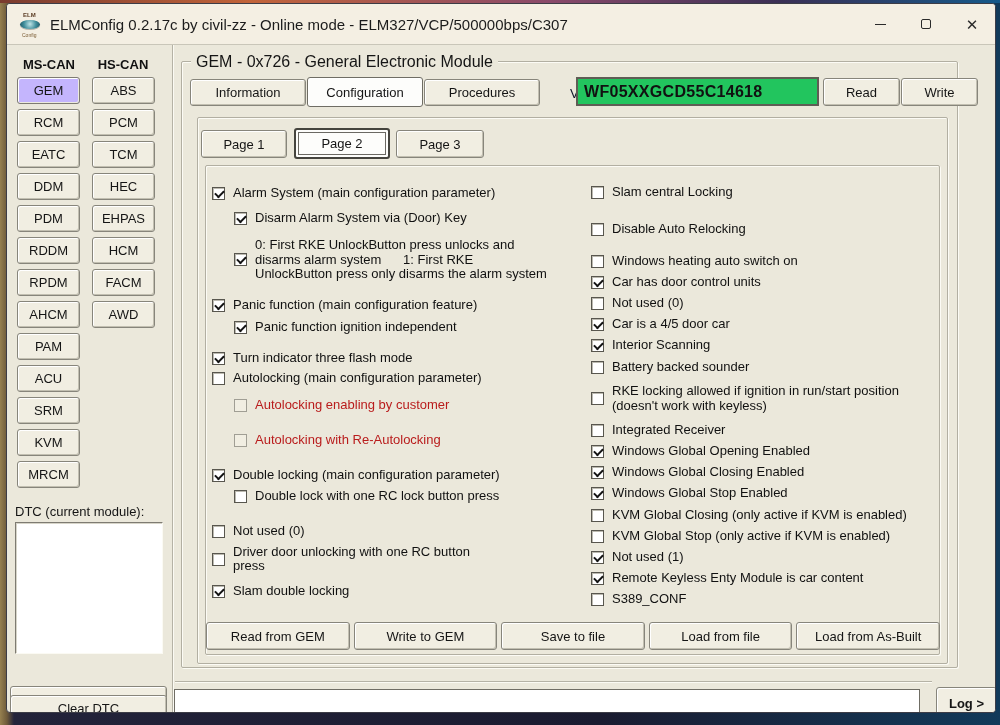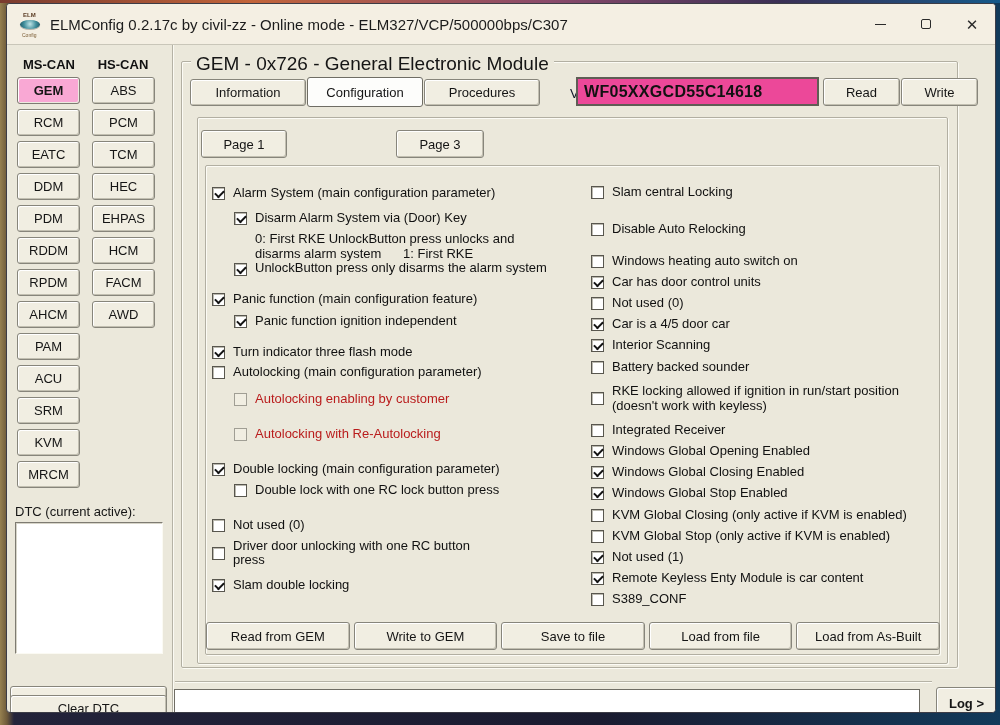--- a/index.html
+++ b/index.html
@@ -27,25 +27,25 @@
   .win-btn { width:46px; height:100%; display:flex; align-items:center; justify-content:center; }
   .min-glyph { width:11px; height:1px; background:#2a2a2a; }
   .max-glyph { width:10px; height:10px; border:1px solid #2a2a2a; border-radius:2px; }
   .close-glyph { font-size:15px; color:#2a2a2a; line-height:1; }
 
   
   .btn { position:absolute; display:flex; align-items:center; justify-content:center;
     background:#f1eee2; border:1px solid #87857b; border-radius:3px;
     box-shadow:inset 1px 1px 0 #ffffff, inset -1px -1px 0 #c2bfb1;
     font-size:13px; color:#151515; cursor:default; white-space:nowrap; }
-  .btn.selected { background:#f9a8d4; border-color:#7e7c72;
-    box-shadow:inset 1px 1px 0 #ffffff, inset -1px -1px 0 #eceadf;font-weight:bold; }
+  .btn.selected { background:#c4b5fd; border-color:#7e7c72;
+    box-shadow:inset 1px 1px 0 #ffffff, inset -1px -1px 0 #eceadf; }
   .groupbox { position:absolute; border:1px solid #b2afa2; border-radius:2px;
     box-shadow:1px 1px 0 #fcfbf5, inset 1px 1px 0 #fcfbf5; }
-  .legend { position:absolute; background:#ebe8db; padding:0 5px; font-size:19px; color:#151515; z-index:3; }
+  .legend { position:absolute; background:#ebe8db; padding:0 5px; font-size:16px; color:#151515; z-index:3; }
 
   
   .can-header { position:absolute; top:53px; font-size:13px; font-weight:bold; color:#111; text-align:center; }
   .ms-header { left:10px; width:64px; }
   .hs-header { left:85px; width:62px; }
   .ms-col { position:absolute; left:10px; top:73px; width:63px; }
   .hs-col { position:absolute; left:85px; top:73px; width:63px; }
   .mod-btn { position:static; height:27px; margin-bottom:5px; }
   .sidebar-divider { position:absolute; left:165px; top:41px; bottom:0; width:2px;
     border-left:1px solid #b5b2a5; border-right:1px solid #fbfaf3; }
@@ -56,21 +56,21 @@
   .clear-dtc { left:3px; top:691px; width:157px; height:27px; }
 
   
   .gem-box { left:174px; top:57px; width:777px; height:607px; }
   .gem-legend { left:184px; top:49px; }
   .tab-info { left:183px; top:75px; width:116px; height:27px; }
   .tab-config { left:300px; top:73px; width:116px; height:30px; background:#fdfdfb; border-color:#6f6d64;
     box-shadow:inset 1px 1px 0 #ffffff; z-index:2; }
   .tab-proc { left:417px; top:75px; width:116px; height:27px; }
   .vin-label { position:absolute; left:547px; top:82px; font-size:13px; color:#0f172a;margin-left:16px; }
-  .vin-input { position:absolute; left:569px; top:73px; width:243px; height:29px; background:#ec4899;
+  .vin-input { position:absolute; left:569px; top:73px; width:243px; height:29px; background:#22c55e;
     border:2px solid #5f5d55; font-family:"Liberation Sans", sans-serif; font-weight:bold; font-size:16px;
     padding:0 6px; color:#111; letter-spacing:.3px; }
   .read-btn { left:816px; top:74px; width:77px; height:28px; }
   .write-btn { left:894px; top:74px; width:77px; height:28px; }
 
   
   .page-panel { left:190px; top:113px; width:751px; height:547px; }
   .pg1 { left:194px; top:126px; width:86px; height:28px; }
   .pg2 { left:287px; top:124px; width:96px; height:31px; background:#fdfdfb; border:2px solid #45443e;
     box-shadow:inset 0 0 0 2px #fdfdfb, inset 0 0 0 3px #6b6963; z-index:2; }
@@ -86,21 +86,21 @@
   .box.checked::after { content:''; position:absolute; left:2px; top:2px; width:7px; height:4px;
     border-left:2px solid #141414; border-bottom:2px solid #141414; transform:rotate(-45deg); }
   .txt { font-size:13px; line-height:14.5px; color:#111; }
   .col-left .txt { max-width:305px; }
   .col-right .txt { max-width:340px; }
   .chk.multiline .txt { width:292px; white-space:pre-wrap; }
   .chk.disabled .box { border-color:#a09e94; background:#f1eee2; box-shadow:none; }
   .chk.disabled .txt { color:#b91c1c; }
 
   .col-left .chk:nth-child(2)  { margin-top:9px; }
-  .col-left .chk:nth-child(3)  { margin-top:6px;align-items:flex-end; }
+  .col-left .chk:nth-child(3)  { margin-top:12px; }
   .col-left .chk:nth-child(4)  { margin-top:16px; }
   .col-left .chk:nth-child(5)  { margin-top:6px; }
   .col-left .chk:nth-child(6)  { margin-top:15px; }
   .col-left .chk:nth-child(7)  { margin-top:4px; }
   .col-left .chk:nth-child(8)  { margin-top:11px; }
   .col-left .chk:nth-child(9)  { margin-top:19px; }
   .col-left .chk:nth-child(10) { margin-top:19px; }
   .col-left .chk:nth-child(11) { margin-top:5px; }
   .col-left .chk:nth-child(12) { margin-top:19px; }
   .col-left .chk:nth-child(13) { margin-top:5px; }
@@ -183,39 +183,40 @@
         <div class="btn mod-btn">PCM</div>
         <div class="btn mod-btn">TCM</div>
         <div class="btn mod-btn">HEC</div>
         <div class="btn mod-btn">EHPAS</div>
         <div class="btn mod-btn">HCM</div>
         <div class="btn mod-btn">FACM</div>
         <div class="btn mod-btn">AWD</div>
       </div>
     <div class="sidebar-divider"></div>
 
-    <div class="dtc-label">DTC (current active):</div>
+    <div class="dtc-label">DTC (current module):</div>
     <div class="dtc-box"></div>
     <div class="btn read-dtc">Read DTC</div>
     <div class="btn clear-dtc">Clear DTC</div>
 
     <div class="groupbox gem-box"></div>
     <div class="legend gem-legend">GEM - 0x726 - General Electronic Module</div>
 
     <div class="btn tab-info">Information</div>
     <div class="btn tab-config">Configuration</div>
     <div class="btn tab-proc">Procedures</div>
 
     <div class="vin-label">VIN:</div>
     <input class="vin-input" value="WF05XXGCD55C14618" style="">
     <div class="btn read-btn">Read</div>
     <div class="btn write-btn">Write</div>
 
     <div class="groupbox page-panel"></div>
     <div class="btn pg1">Page 1</div>
+    <div class="btn pg2">Page 2</div>
     <div class="btn pg3">Page 3</div>
 
     <div class="groupbox checks">
       <div class="col-left">
           <div class="chk">
             <span class="box checked"></span>
             <span class="txt">Alarm System (main configuration parameter)</span>
           </div>
           <div class="chk indent">
             <span class="box checked"></span>

